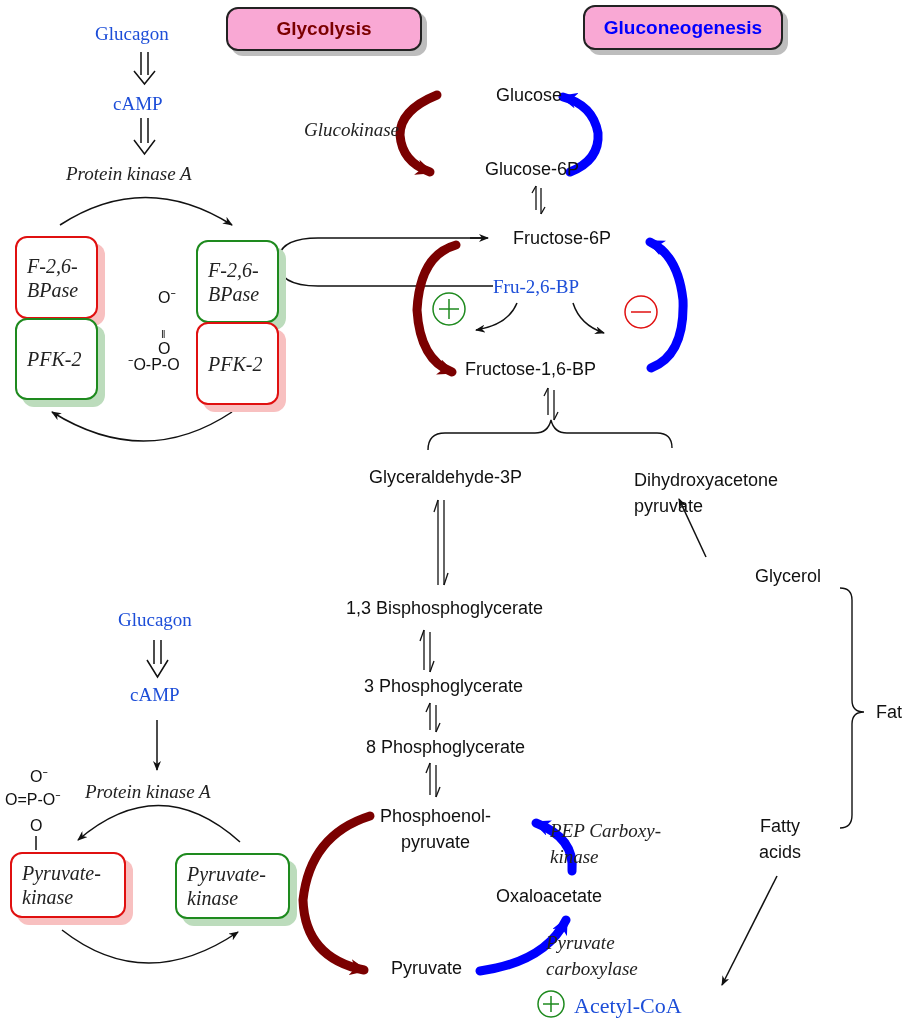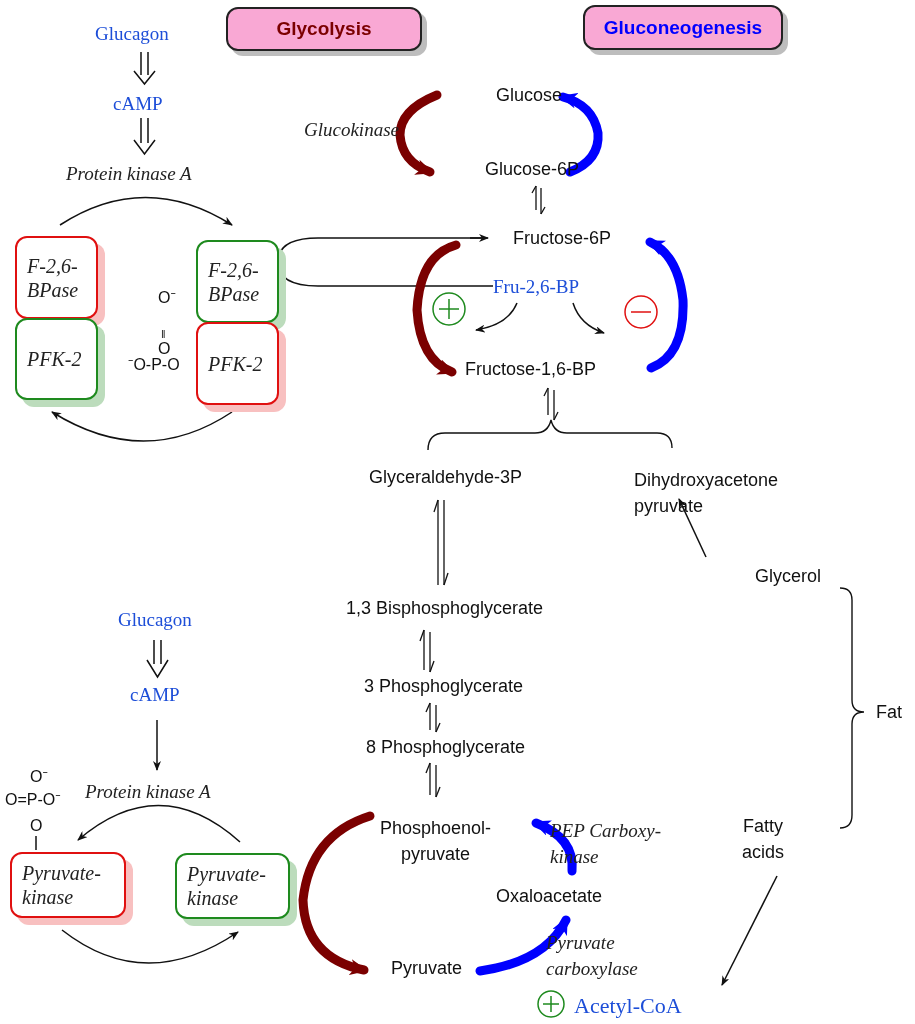--- a/index.html
+++ b/index.html
@@ -184,39 +184,39 @@
 <div class="abs serif" style="left:493px;top:276px;font-size:19px;">Fru-2,6-BP</div>
 <div class="abs sans met" style="left:465px;top:359px;">Fructose-1,6-BP</div>
 <div class="abs sans met" style="left:369px;top:467px;">Glyceraldehyde-3P</div>
 <div class="abs sans met" style="left:614px;top:467px;line-height:26px;margin-left:20px;">
   <div>Dihydroxyacetone</div>
   <div>pyruvate</div>
 </div>
 <div class="abs sans met" style="left:346px;top:598px;">1,3 Bisphosphoglycerate</div>
 <div class="abs sans met" style="left:364px;top:676px;">3 Phosphoglycerate</div>
 <div class="abs sans met" style="left:366px;top:737px;">8 Phosphoglycerate</div>
-<div class="abs sans met" style="left:380px;top:803px;line-height:26px;text-align:center;margin-top:12px;">
+<div class="abs sans met" style="left:380px;top:803px;line-height:26px;text-align:center;">
   <div>Phosphoenol-</div>
   <div>pyruvate</div>
 </div>
 <div class="abs ital enz" style="left:550px;top:818px;line-height:26px;">
   <div>PEP Carboxy-</div>
   <div>kinase</div>
 </div>
 <div class="abs sans met" style="left:496px;top:886px;">Oxaloacetate</div>
 <div class="abs sans met" style="left:391px;top:958px;">Pyruvate</div>
 <div class="abs ital enz" style="left:546px;top:930px;line-height:26px;">
   <div>Pyruvate</div>
   <div>carboxylase</div>
 </div>
 <div class="abs serif" style="left:574px;top:993px;font-size:22px;text-align:right;">Acetyl-CoA</div>
 
 <div class="abs sans met" style="left:755px;top:566px;">Glycerol</div>
 <div class="abs sans met" style="left:876px;top:702px;">Fat</div>
-<div class="abs sans met" style="left:742px;top:813px;line-height:26px;text-align:center;">
+<div class="abs sans met" style="left:759px;top:813px;line-height:26px;text-align:center;">
   <div>Fatty</div>
   <div>acids</div>
 </div>
 
 <div class="abs serif" style="left:118px;top:609px;font-size:19px;">Glucagon</div>
 <div class="abs serif" style="left:130px;top:684px;font-size:19px;">cAMP</div>
 <div class="abs ital" style="left:85px;top:781px;font-size:19px;">Protein kinase A</div>
 <div class="phos" style="left:30px;top:769px;">O⁻</div>
 <div class="phos" style="left:5px;top:792px;">O=P-O⁻</div>
 <div class="phos" style="left:30px;top:818px;">O</div>

